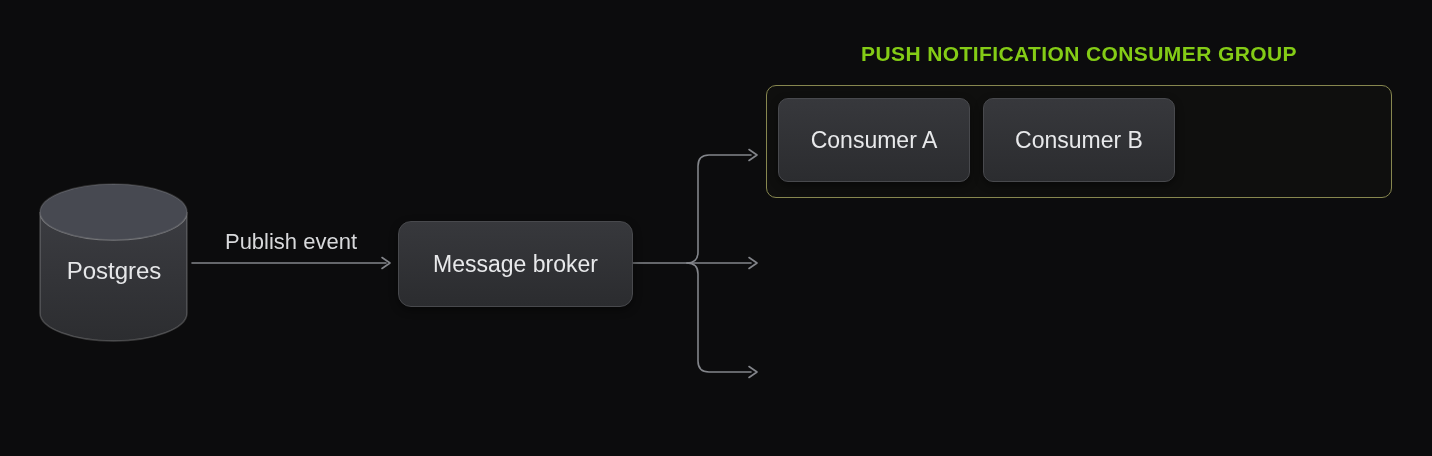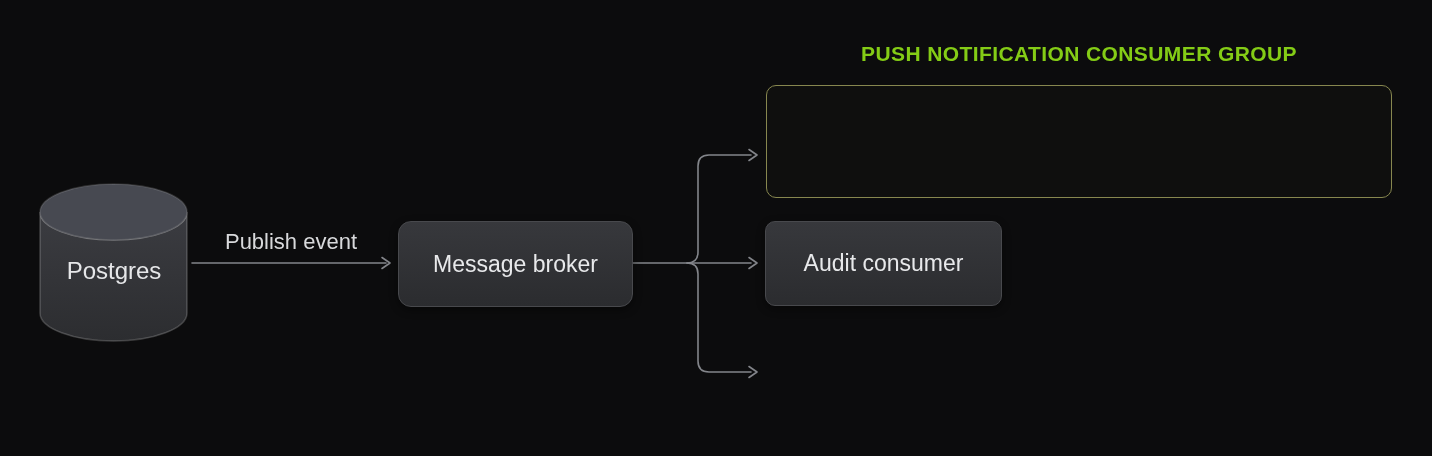--- a/index.html
+++ b/index.html
@@ -117,19 +117,22 @@
 
   <div class="edge-label">Publish event</div>
 
   <div class="node node-broker">
     <span>Message broker</span>
   </div>
 
   <div class="group-title">PUSH NOTIFICATION CONSUMER GROUP</div>
   <div class="group-box"></div>
 
+  <div class="node node-consumer-a">
+    <span>Consumer A</span>
+  </div>
+  <div class="node node-consumer-b">
+    <span>Consumer B</span>
+  </div>
 
-  <div class="node node-audit">
-    <span>Audit consumer</span>
-  </div>
 
 
 </div>
 
 </body></html>

